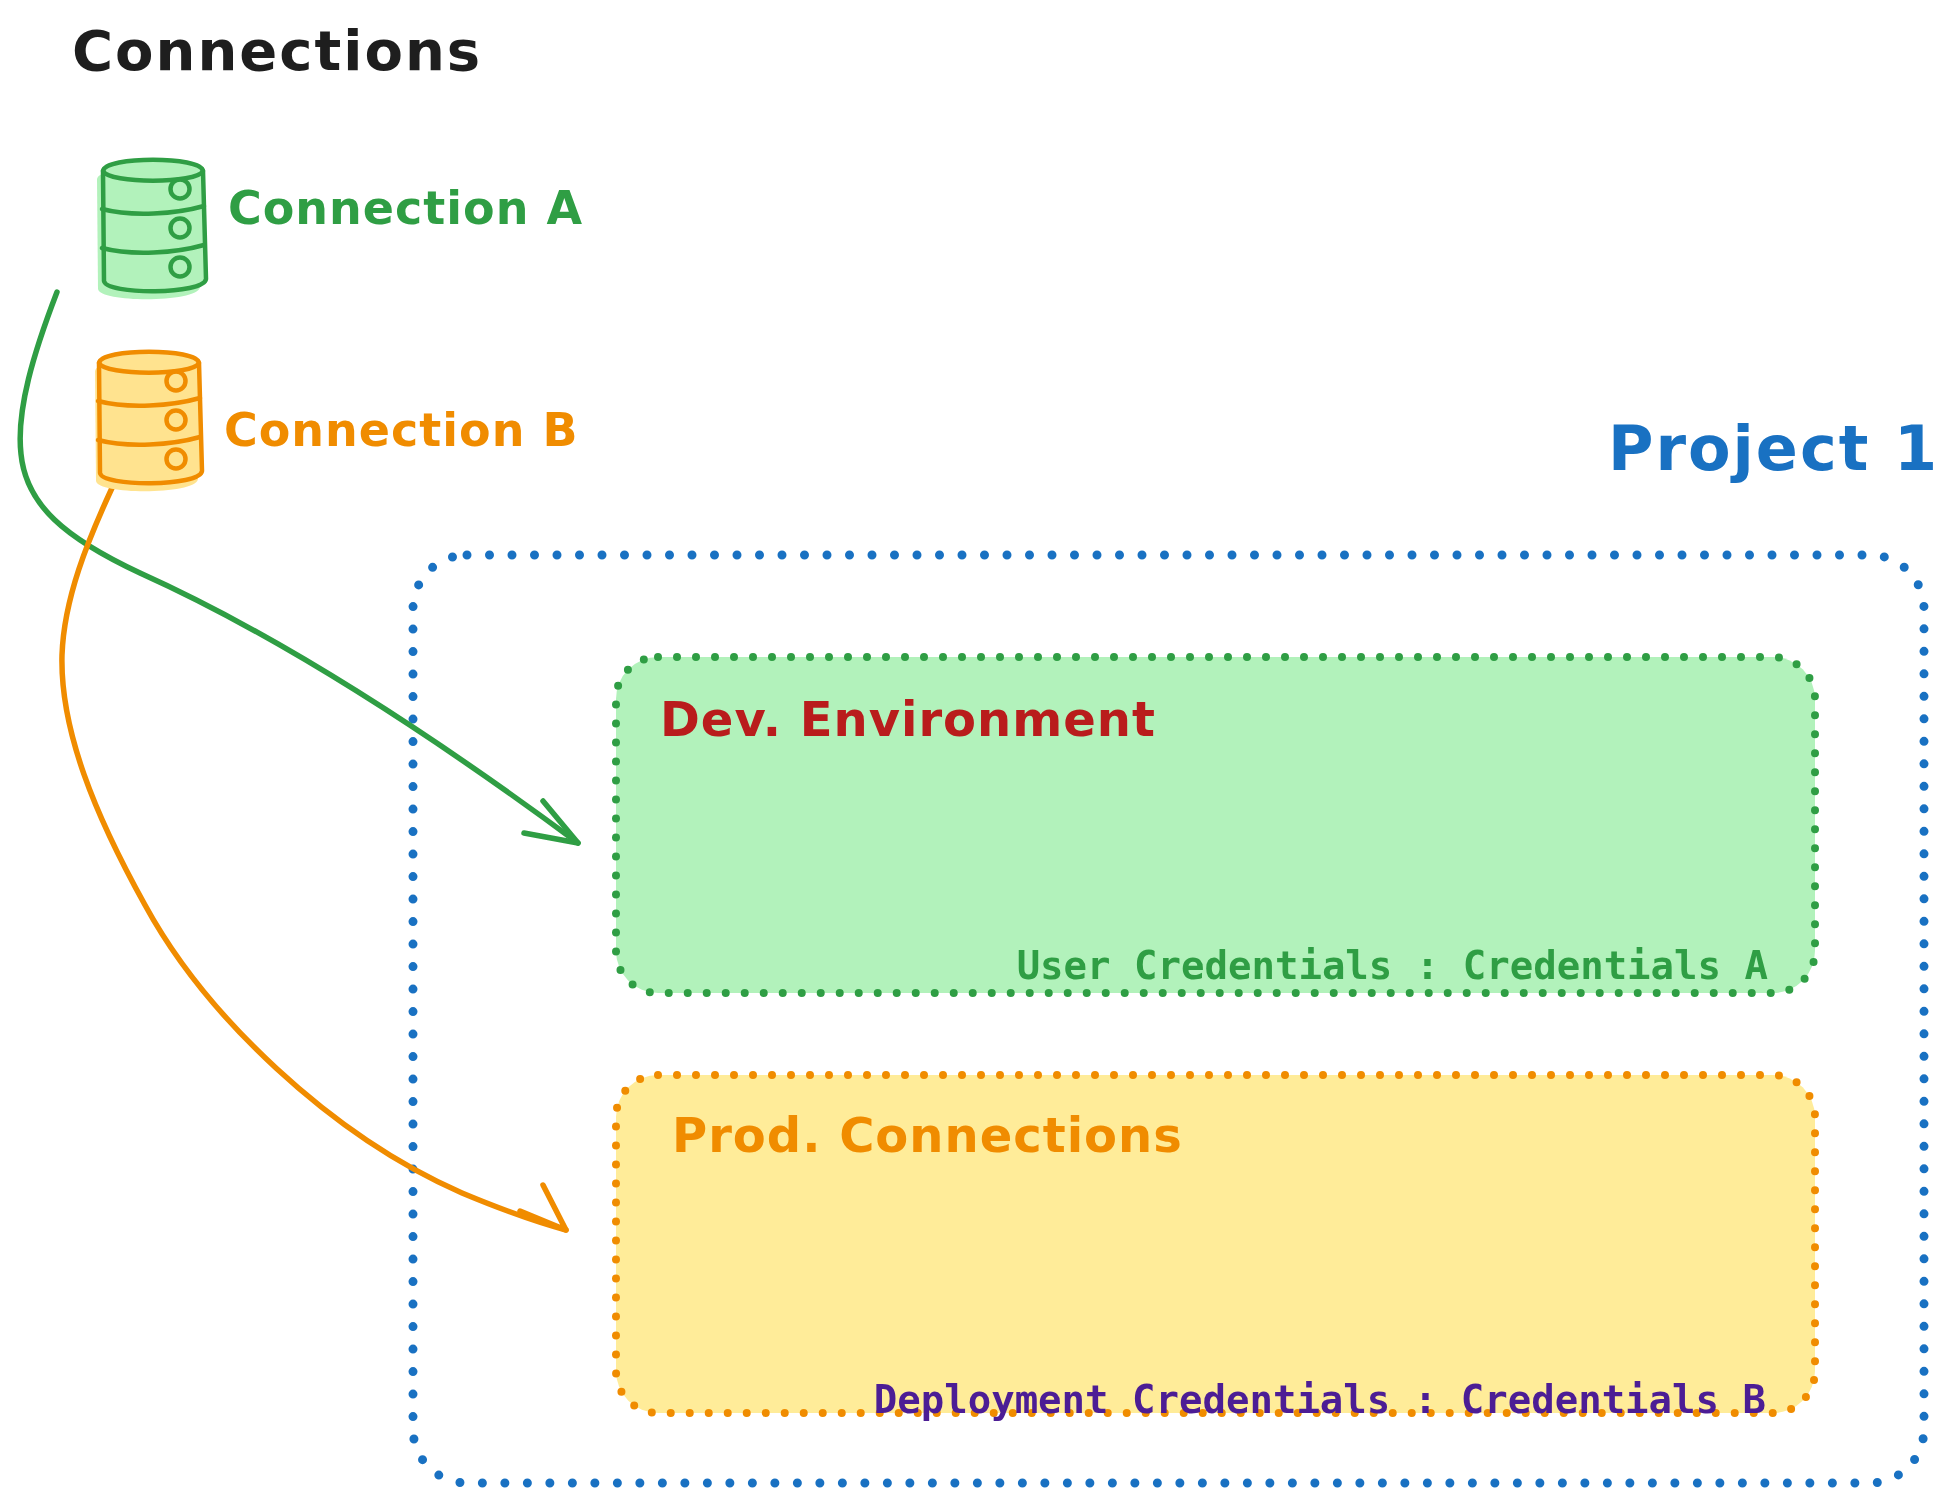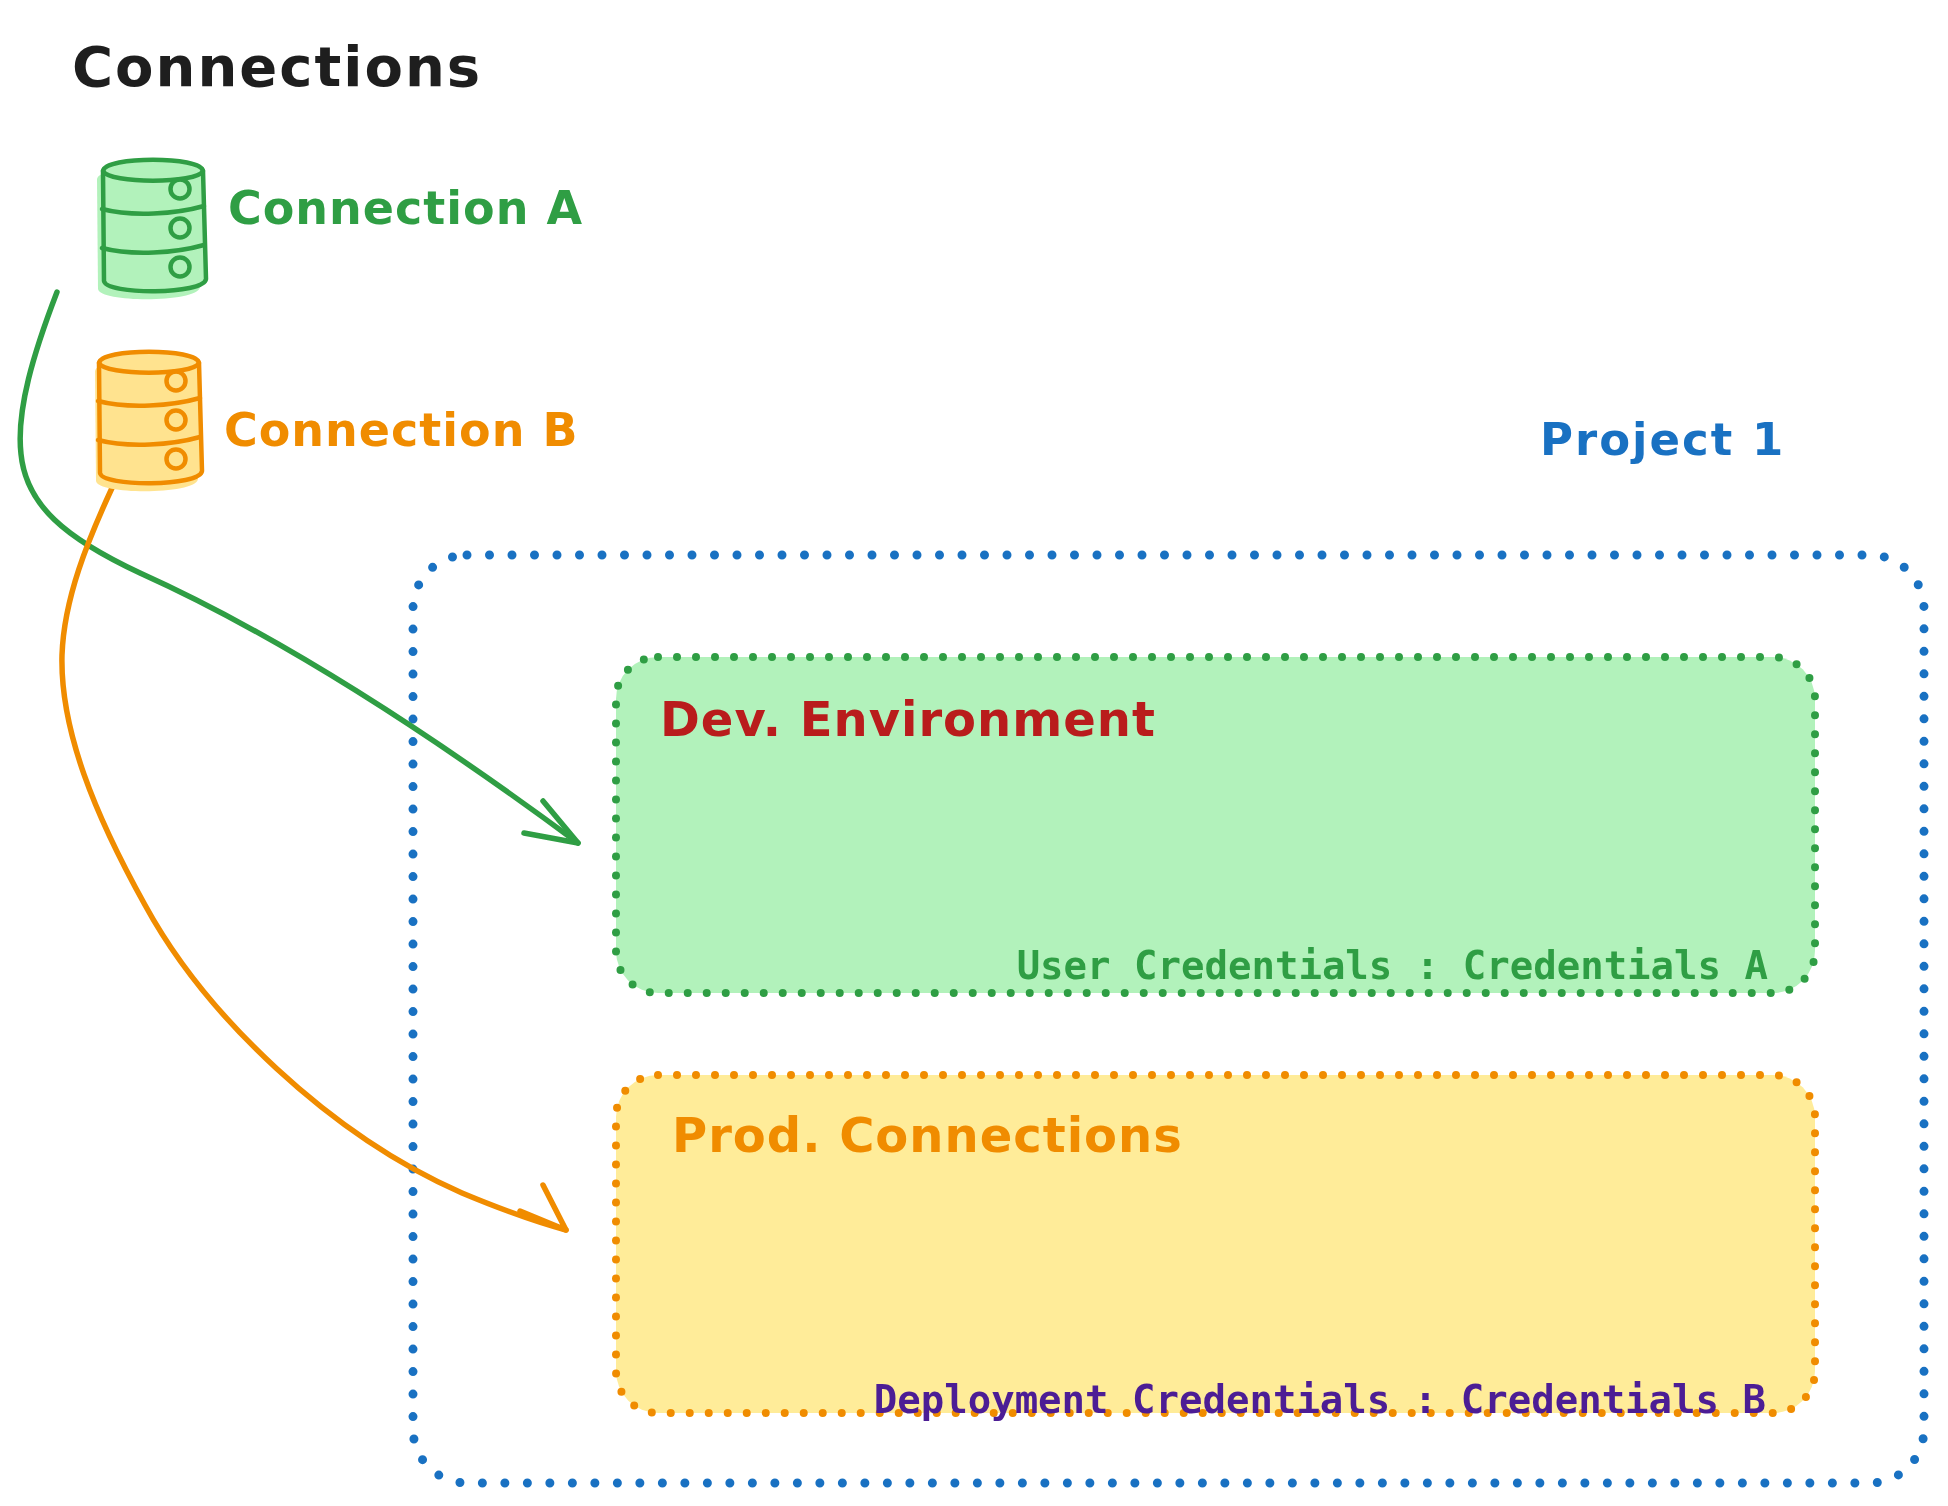--- a/index.html
+++ b/index.html
@@ -5,24 +5,24 @@
   html,body{margin:0;padding:0;}
   body{
     width:1948px;height:1506px;position:relative;overflow:hidden;
     background:#ffffff;
     font-family:"DejaVu Sans", sans-serif;
   }
   .abs{position:absolute;white-space:nowrap;line-height:1.05;}
   .hand{font-family:"DejaVu Sans", sans-serif;font-weight:bold;}
   .mono{font-family:"DejaVu Sans Mono", monospace;font-weight:bold;margin-top:40px;}
 
-  #connections-heading{left:72px;top:22px;font-size:56px;letter-spacing:2px;margin-top:16px;}
+  #connections-heading{left:72px;top:22px;font-size:56px;letter-spacing:2px;}
   #connection-a-label{left:228px;top:184px;font-size:46px;letter-spacing:1px;}
   #connection-b-label{left:224px;top:394px;font-size:46px;letter-spacing:1px;margin-top:12px;}
-  #project-title{left:1540px;top:416px;font-size:45px;letter-spacing:2px;}
+  #project-title{left:1608px;top:416px;font-size:62px;letter-spacing:2px;}
   #dev-env-title{left:660px;top:694px;font-size:48px;letter-spacing:1px;}
   #prod-env-title{left:672px;top:1110px;font-size:48px;letter-spacing:1px;}
   #dev-env-credentials{right:180px;top:906px;font-size:39px;}
   #prod-env-credentials{right:182px;top:1340px;font-size:39px;}
 
   svg#scene{position:absolute;left:0;top:0;}
 </style>
 </head>
 <body>
 

